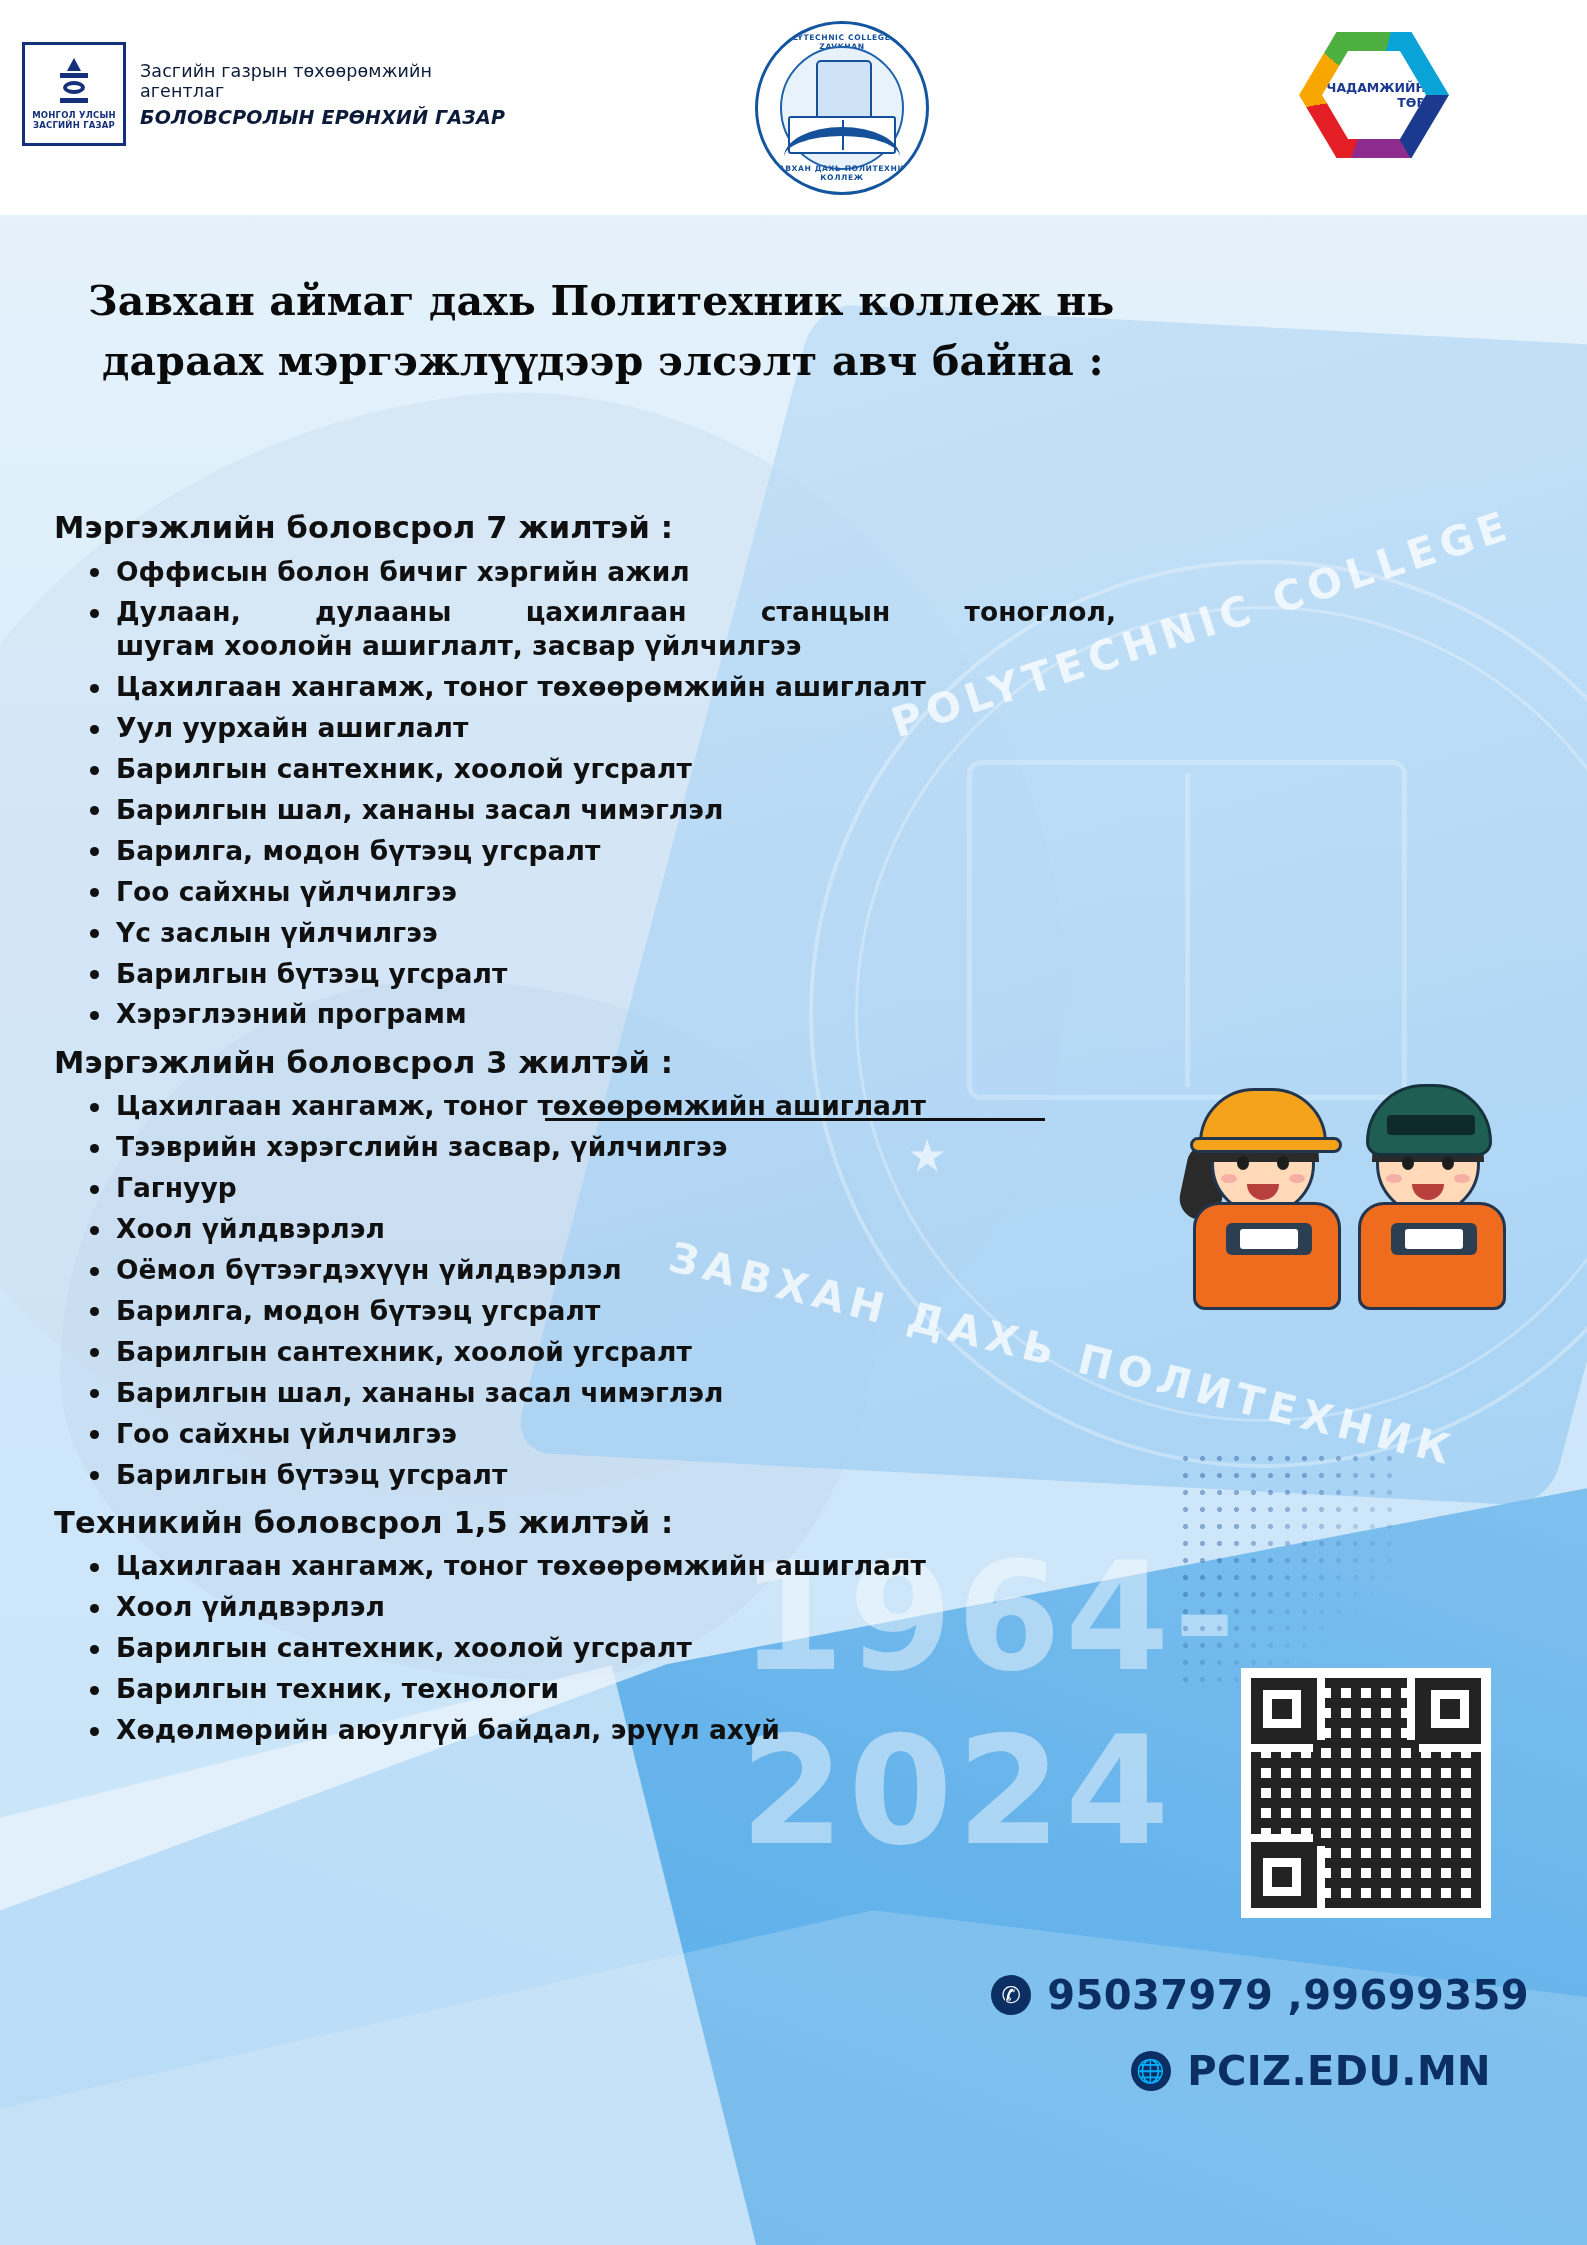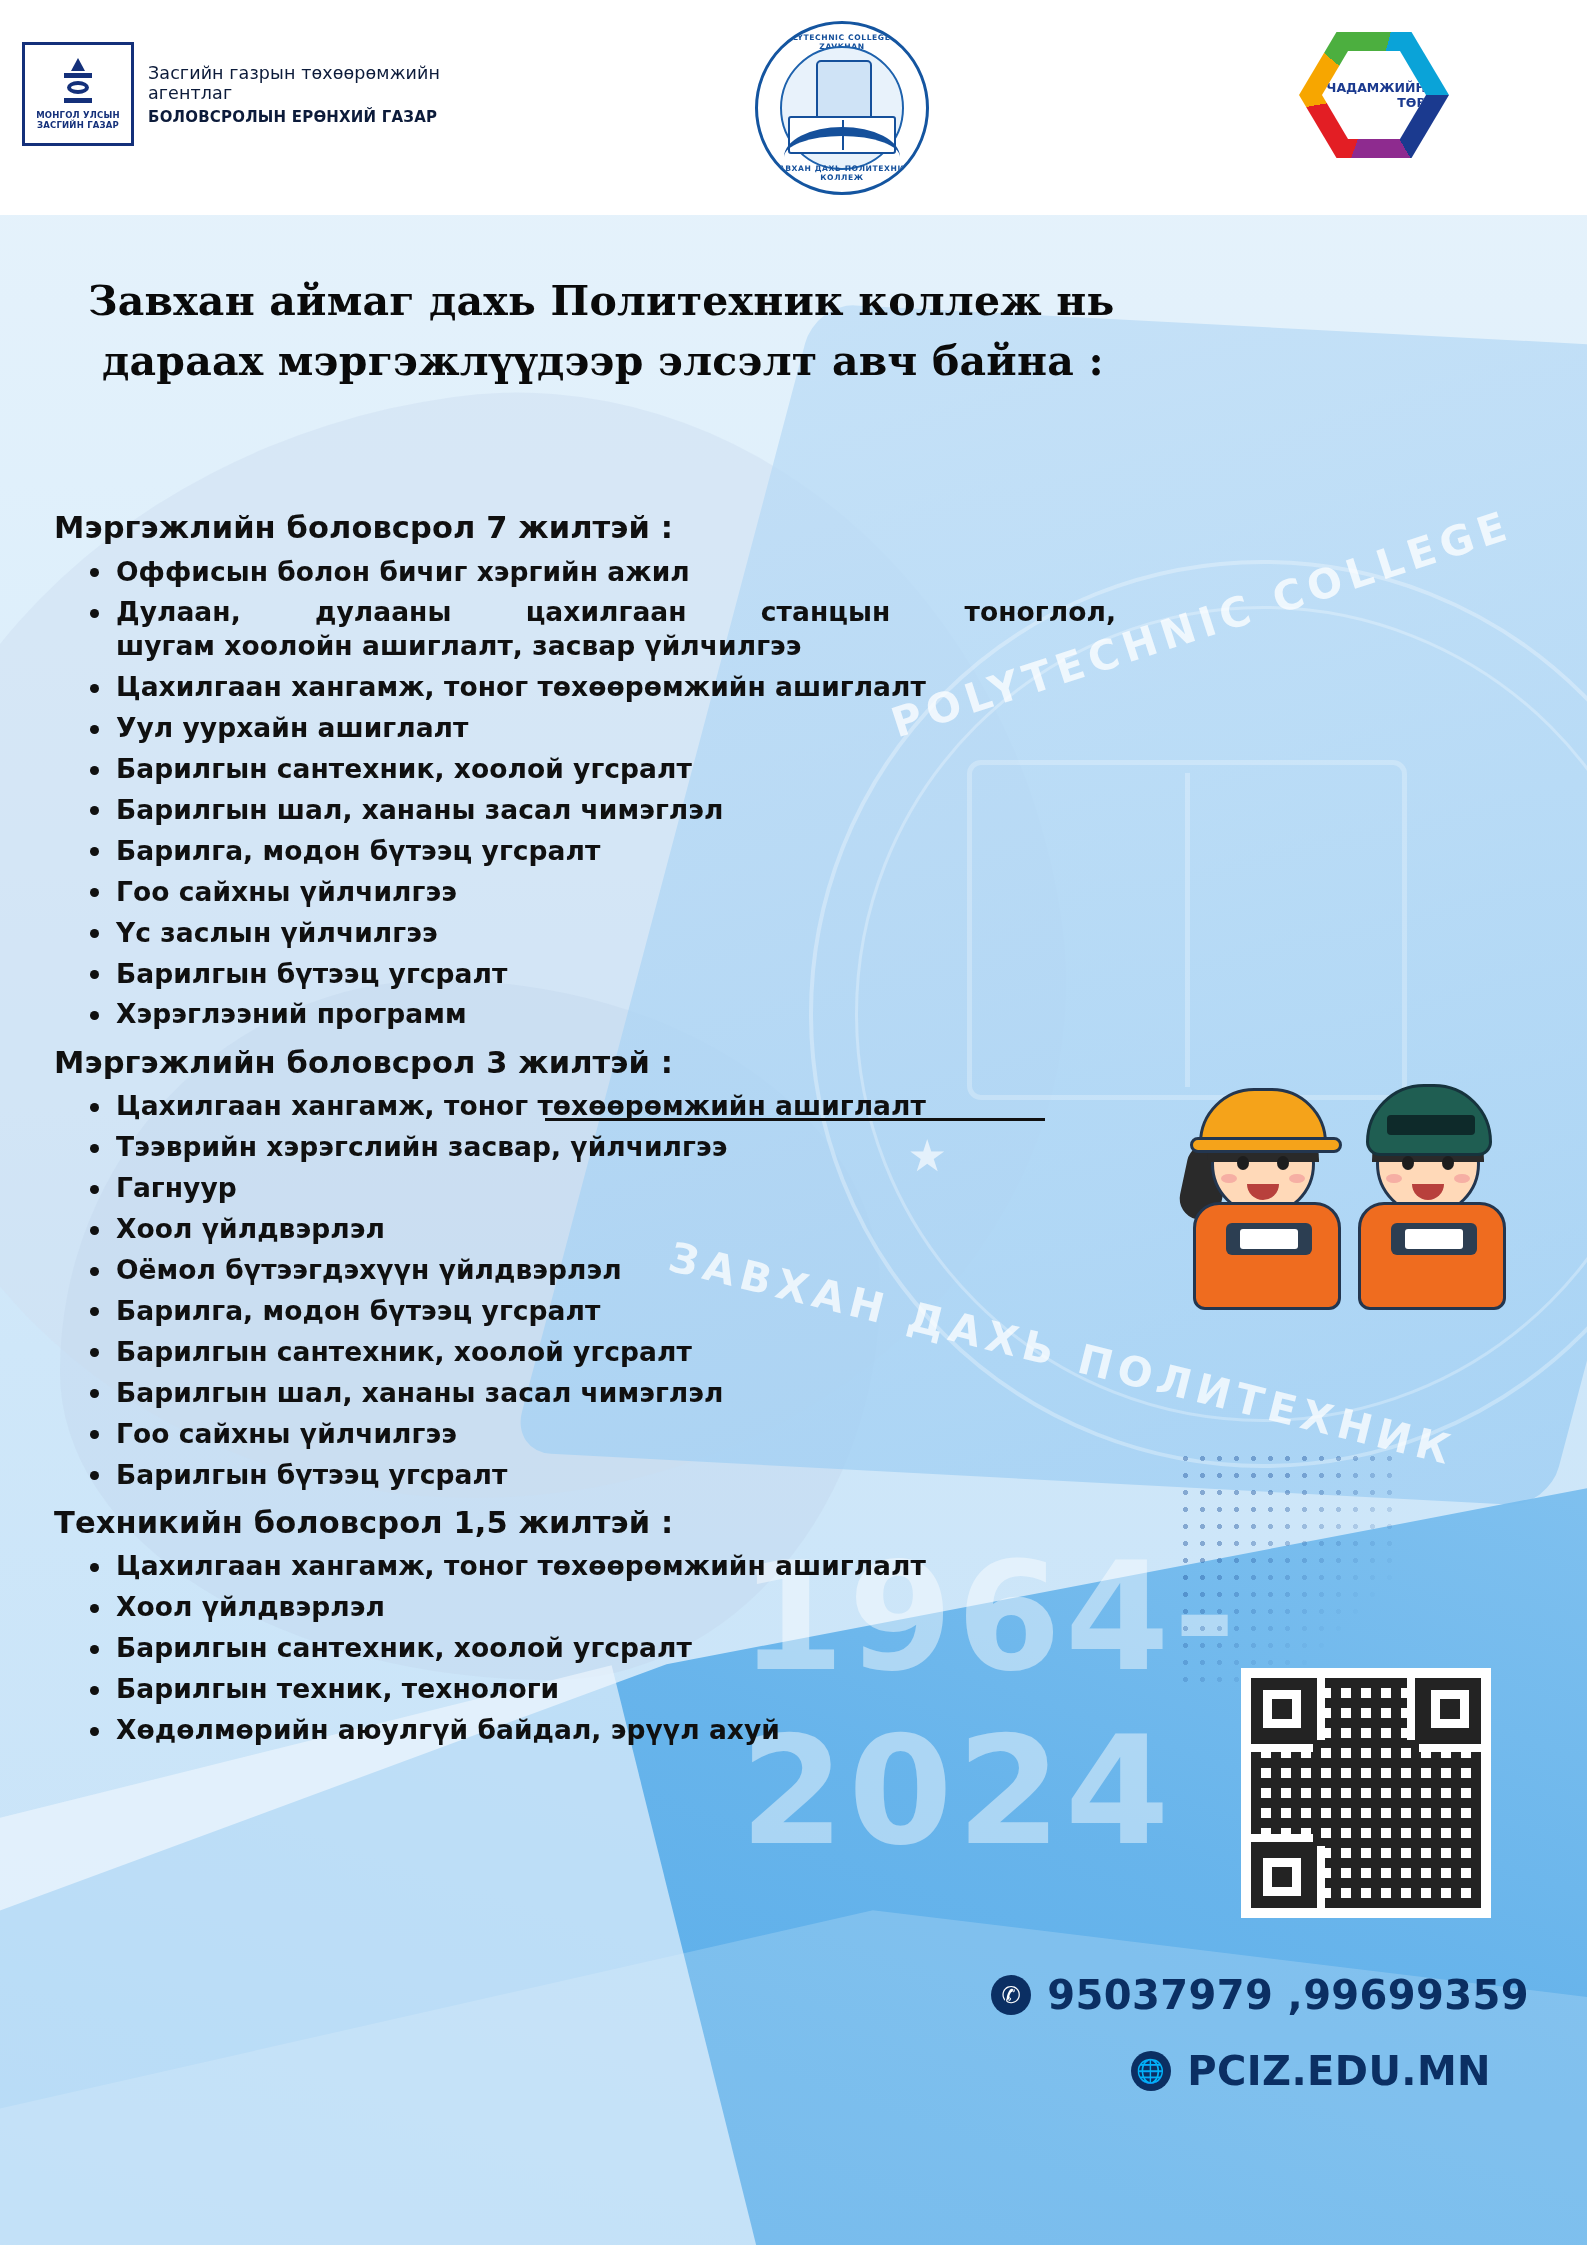--- a/index.html
+++ b/index.html
@@ -164,21 +164,21 @@
     position: absolute;
     left: 12px; top: 24px;
     width: 510px; height: 140px;
     background: #ffffff;
     display: flex;
     align-items: center;
     padding: 0 10px;
     box-sizing: border-box;
   }
   .gov-emblem {
-    width: 112px; height: 104px;
+    width: 104px; height: 104px;
     border: 3px solid #14307a;
     box-sizing: border-box;
     display: flex;
     flex-direction: column;
     align-items: center;
     justify-content: center;
     color: #14307a;
     flex: none;
   }
   .soyombo {
@@ -218,23 +218,24 @@
   .gov-texts {
     margin-left: 14px;
     color: #0c1b3a;
   }
   .gov-line1 {
     font-size: 17.5px;
     letter-spacing: .1px;
     margin-bottom: 5px;
   }
   .gov-line2 {
-    font-size: 15px;
+    font-size: 19px;
     font-weight: 700;
     letter-spacing: .2px;
+    font-style: italic;
   }
 
   .logo-college {
     position: absolute;
     left: 752px; top: 18px;
     width: 180px; height: 180px;
     border-radius: 50%;
     background: #ffffff;
     display: flex;
     align-items: center;

